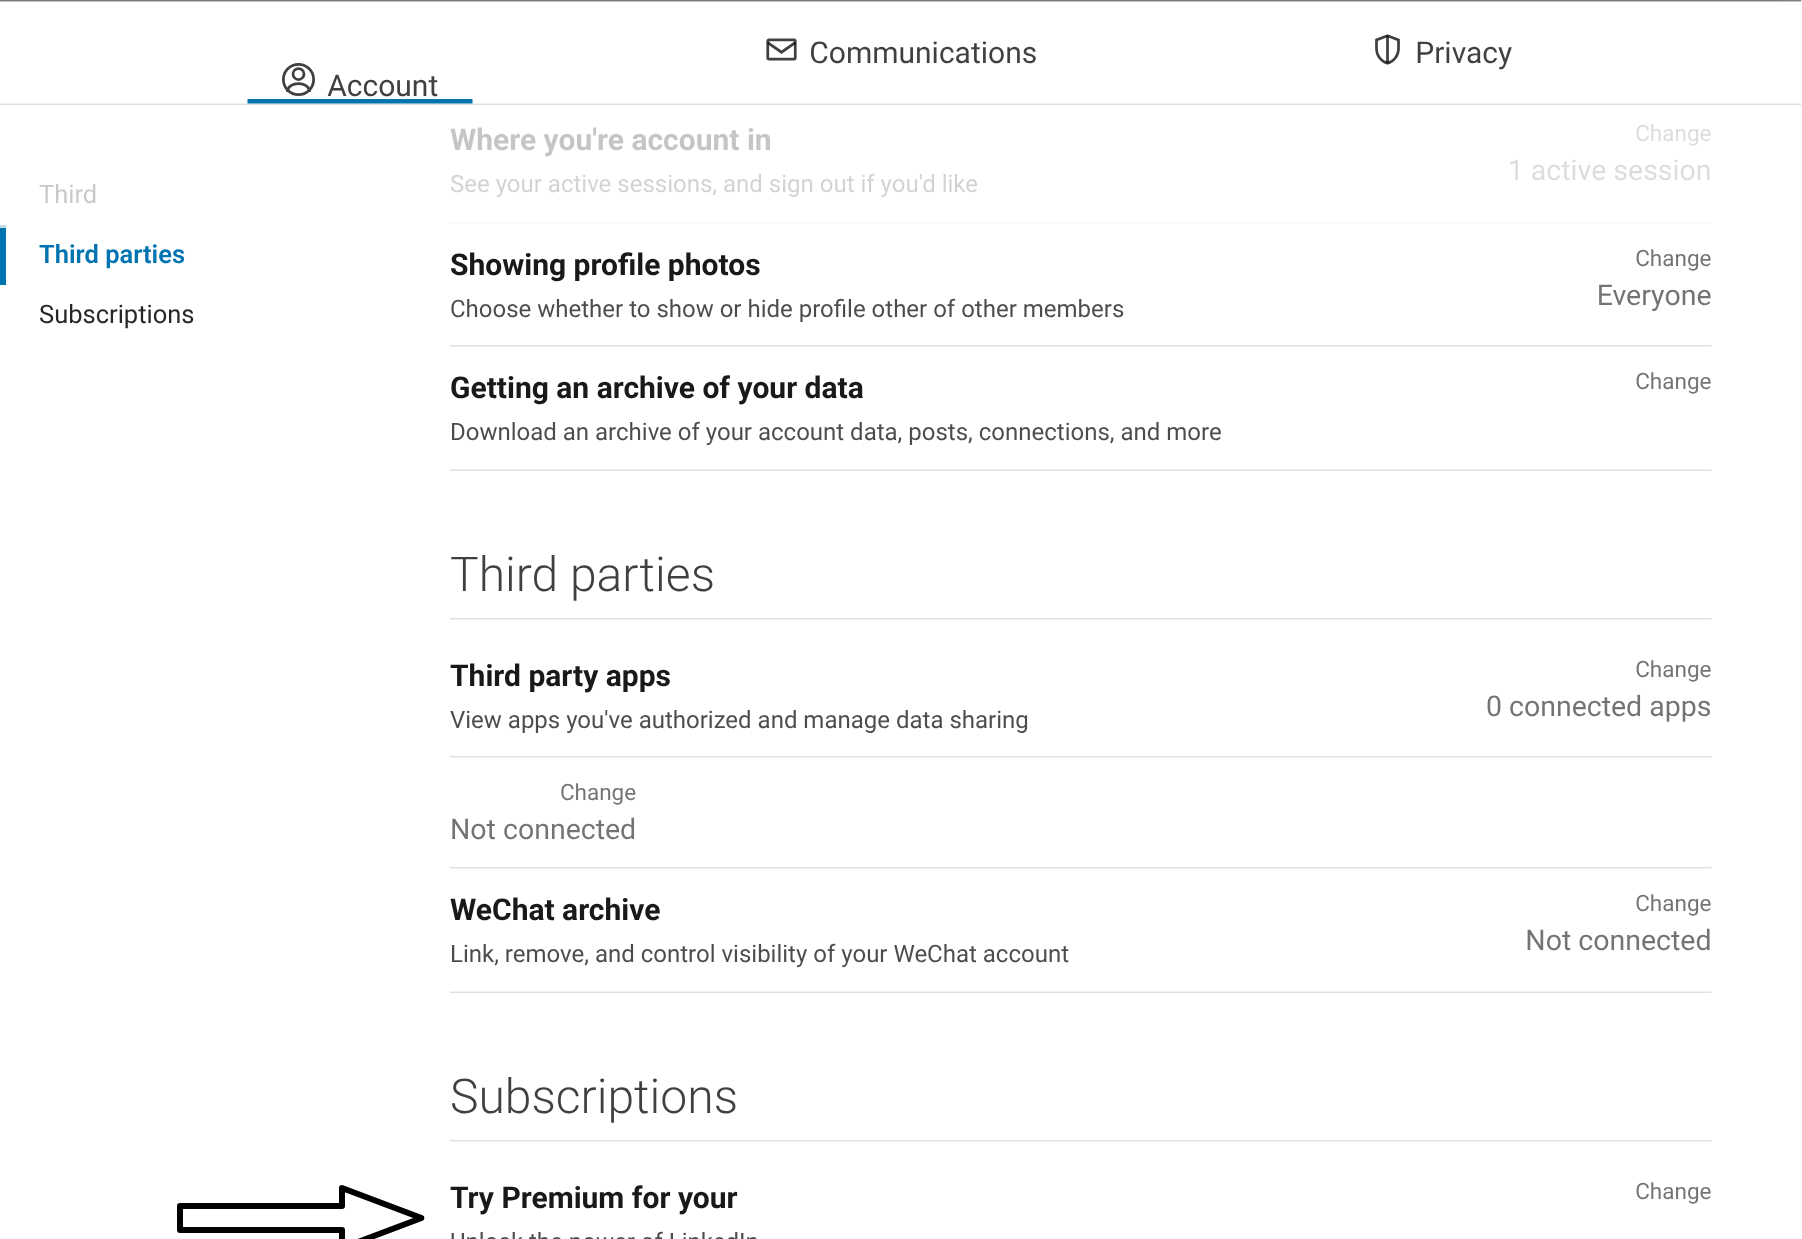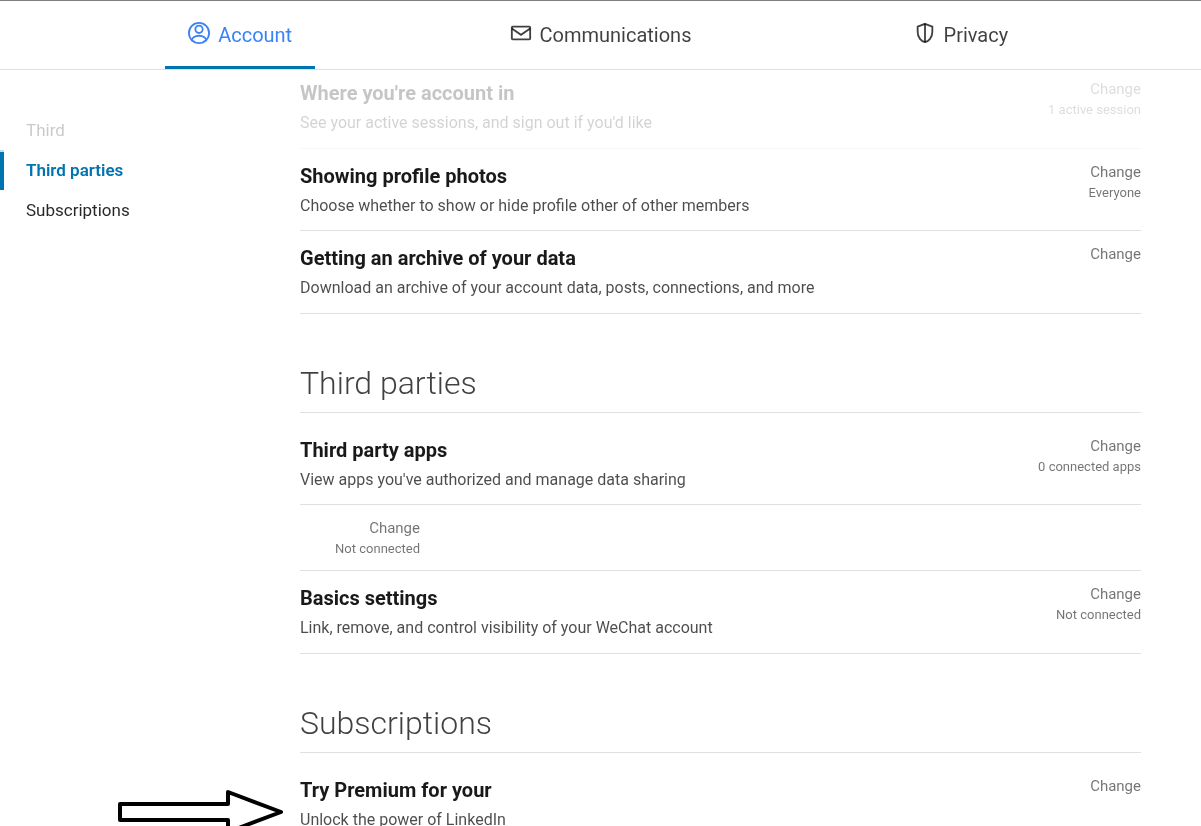--- a/index.html
+++ b/index.html
@@ -23,21 +23,22 @@
     display: flex;
     align-items: center;
     justify-content: center;
     gap: 8px;
     font-size: 20px;
     color: rgba(0,0,0,0.75);
     cursor: pointer;
     position: relative;
   }
   .topbar-item.active {
-    color: #3b82f6;
+    color: #404040;
+    align-items: flex-end;
   }
   .topbar-item.active::after {
     content: "";
     position: absolute;
     left: 50%;
     transform: translateX(-50%);
     bottom: 0;
     width: 150px;
     height: 3px;
     background: #0073b1;
@@ -103,21 +104,21 @@
   .setting-right {
     text-align: right;
     flex: none;
     min-width: 120px;
   }
   .setting-change {
     font-size: 15px;
     color: rgba(0,0,0,0.55);
   }
   .setting-status {
-    font-size: 13px;
+    font-size: 19px;
     color: rgba(0,0,0,0.55);
     margin-top: 4px;
   }
 
   .section-heading {
     font-size: 32px;
     font-weight: 300;
     color: rgba(0,0,0,0.75);
     margin: 50px 0 10px 0;
     padding-bottom: 10px;
@@ -238,21 +239,21 @@
 
     <div class="setting">
       <div class="setting-right">
         <div class="setting-change">Change</div>
         <div class="setting-status">Not connected</div>
       </div>
     </div>
 
     <div class="setting">
       <div class="setting-left">
-        <div class="setting-title">Basics settings</div>
+        <div class="setting-title">WeChat archive</div>
         <div class="setting-desc">Link, remove, and control visibility of your WeChat account</div>
       </div>
       <div class="setting-right">
         <div class="setting-change">Change</div>
         <div class="setting-status">Not connected</div>
       </div>
     </div>
 
     <h2 class="section-heading">Subscriptions</h2>
 

